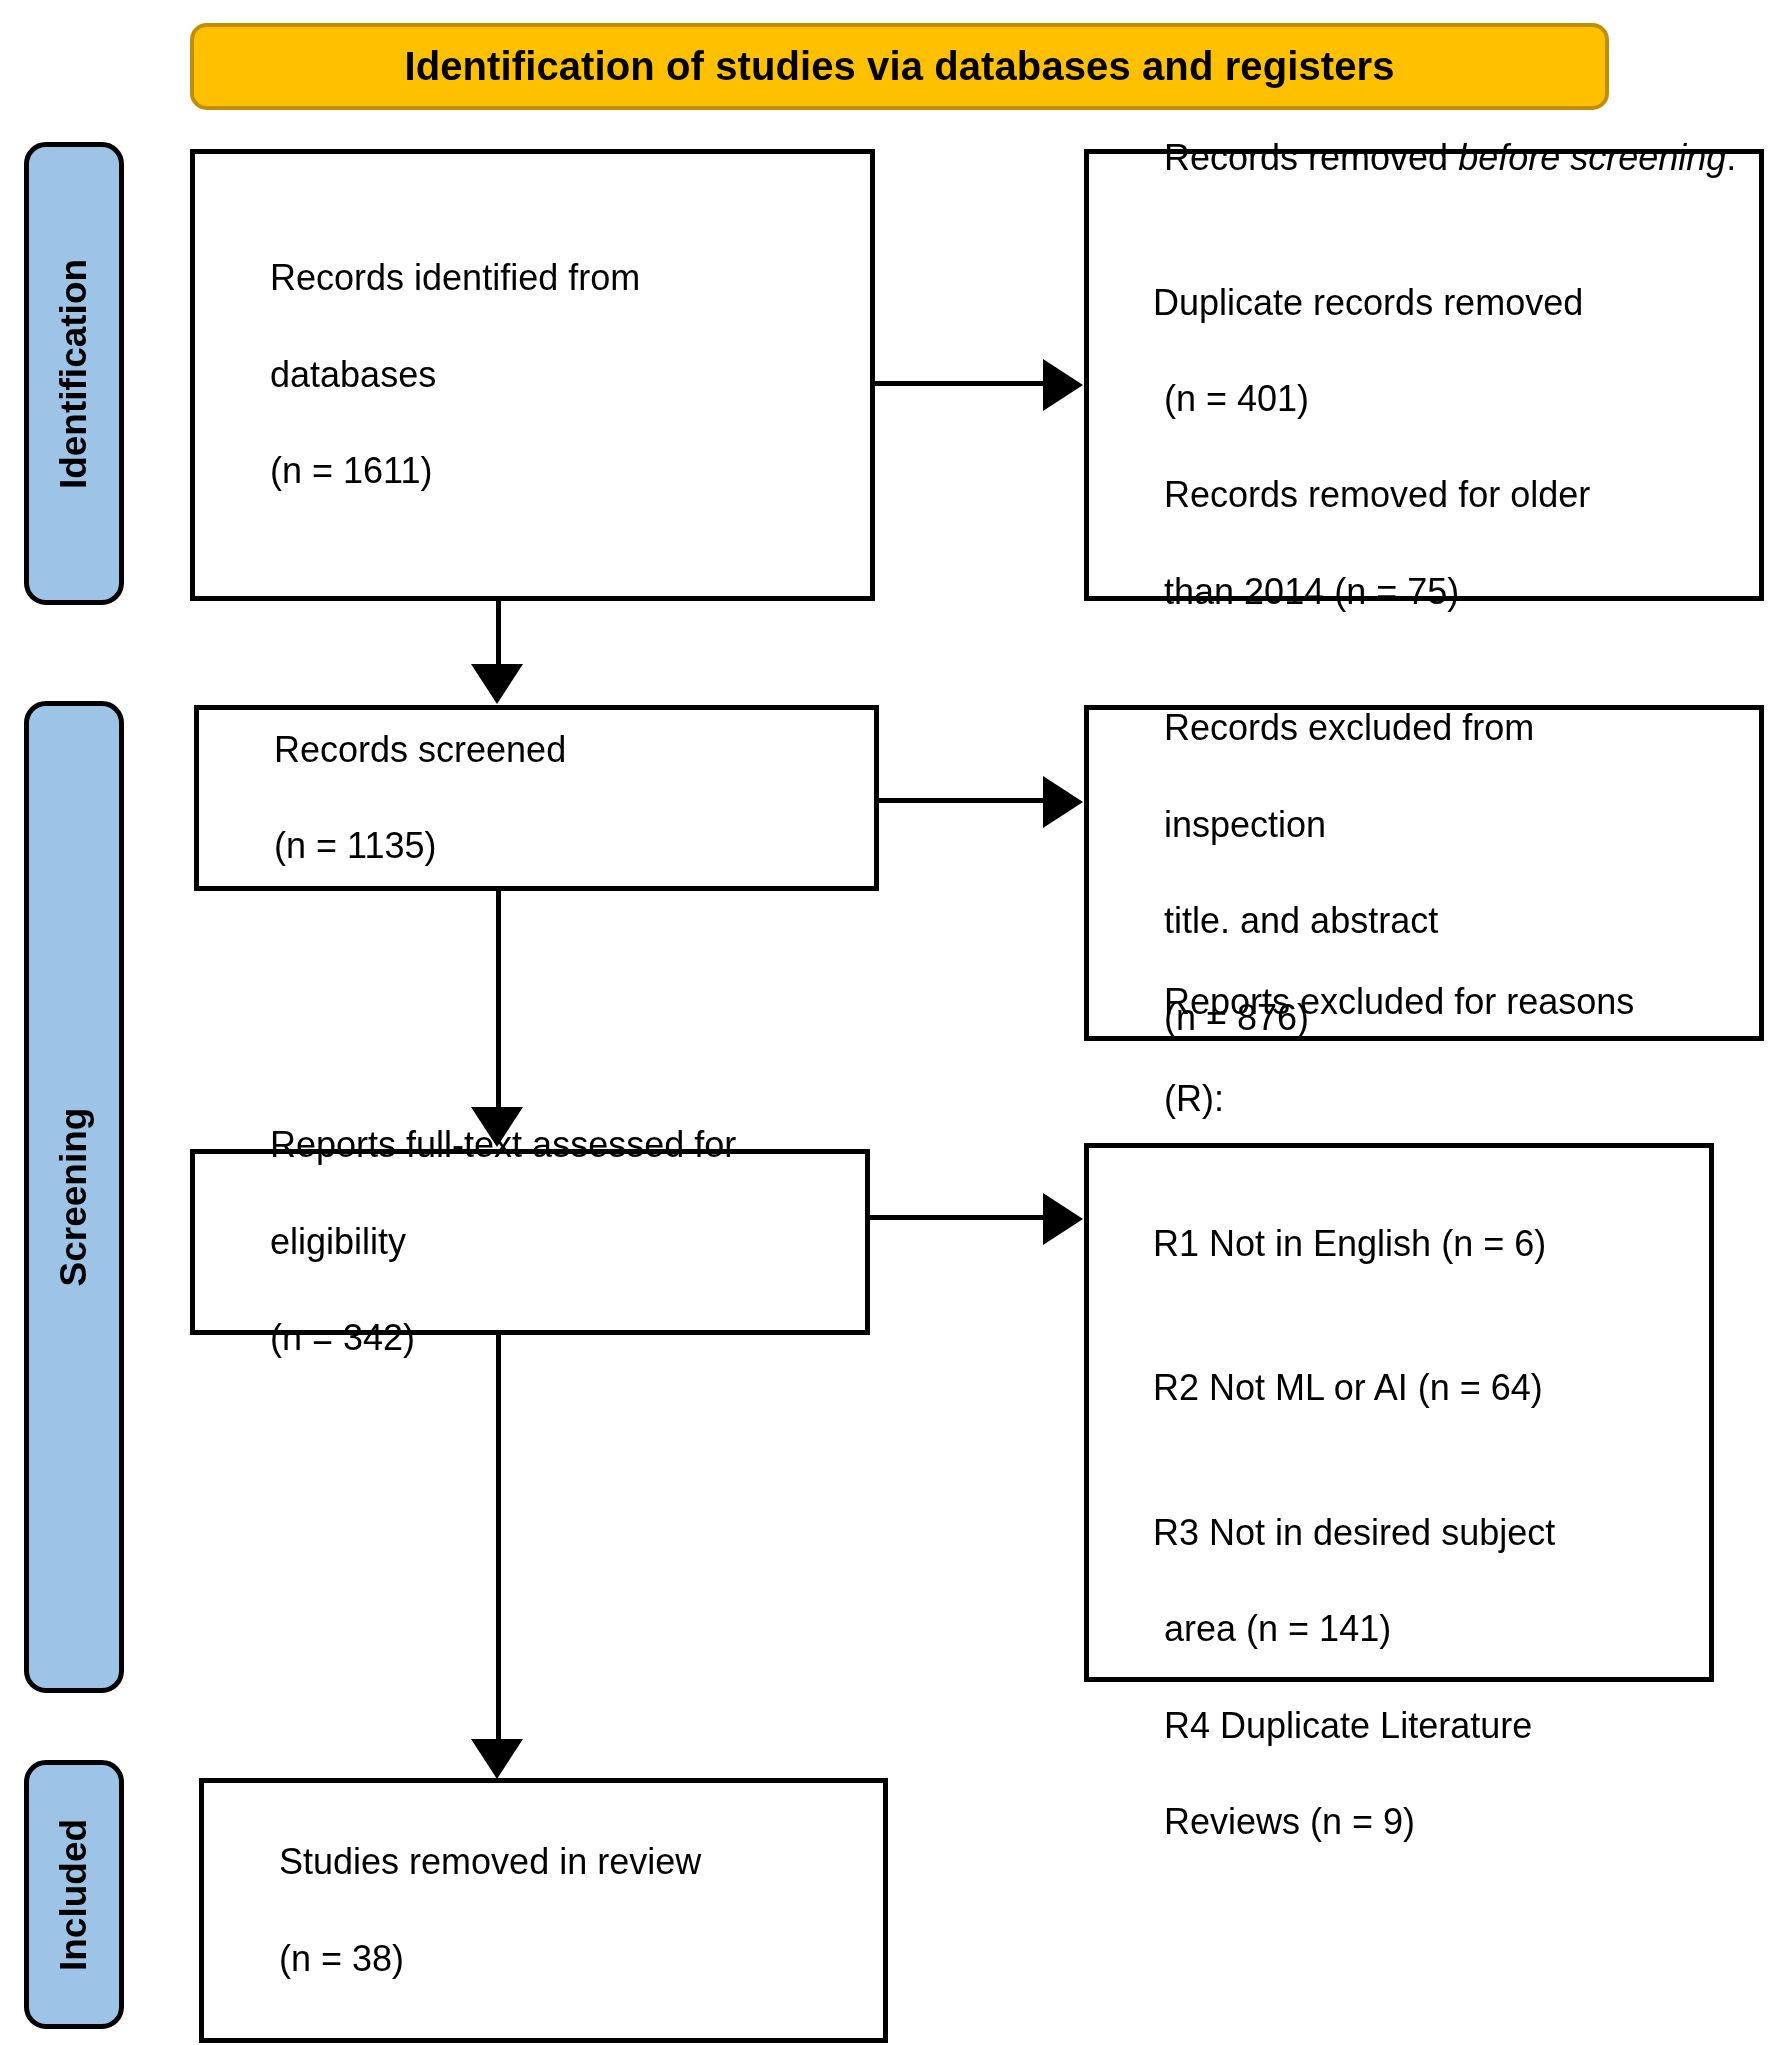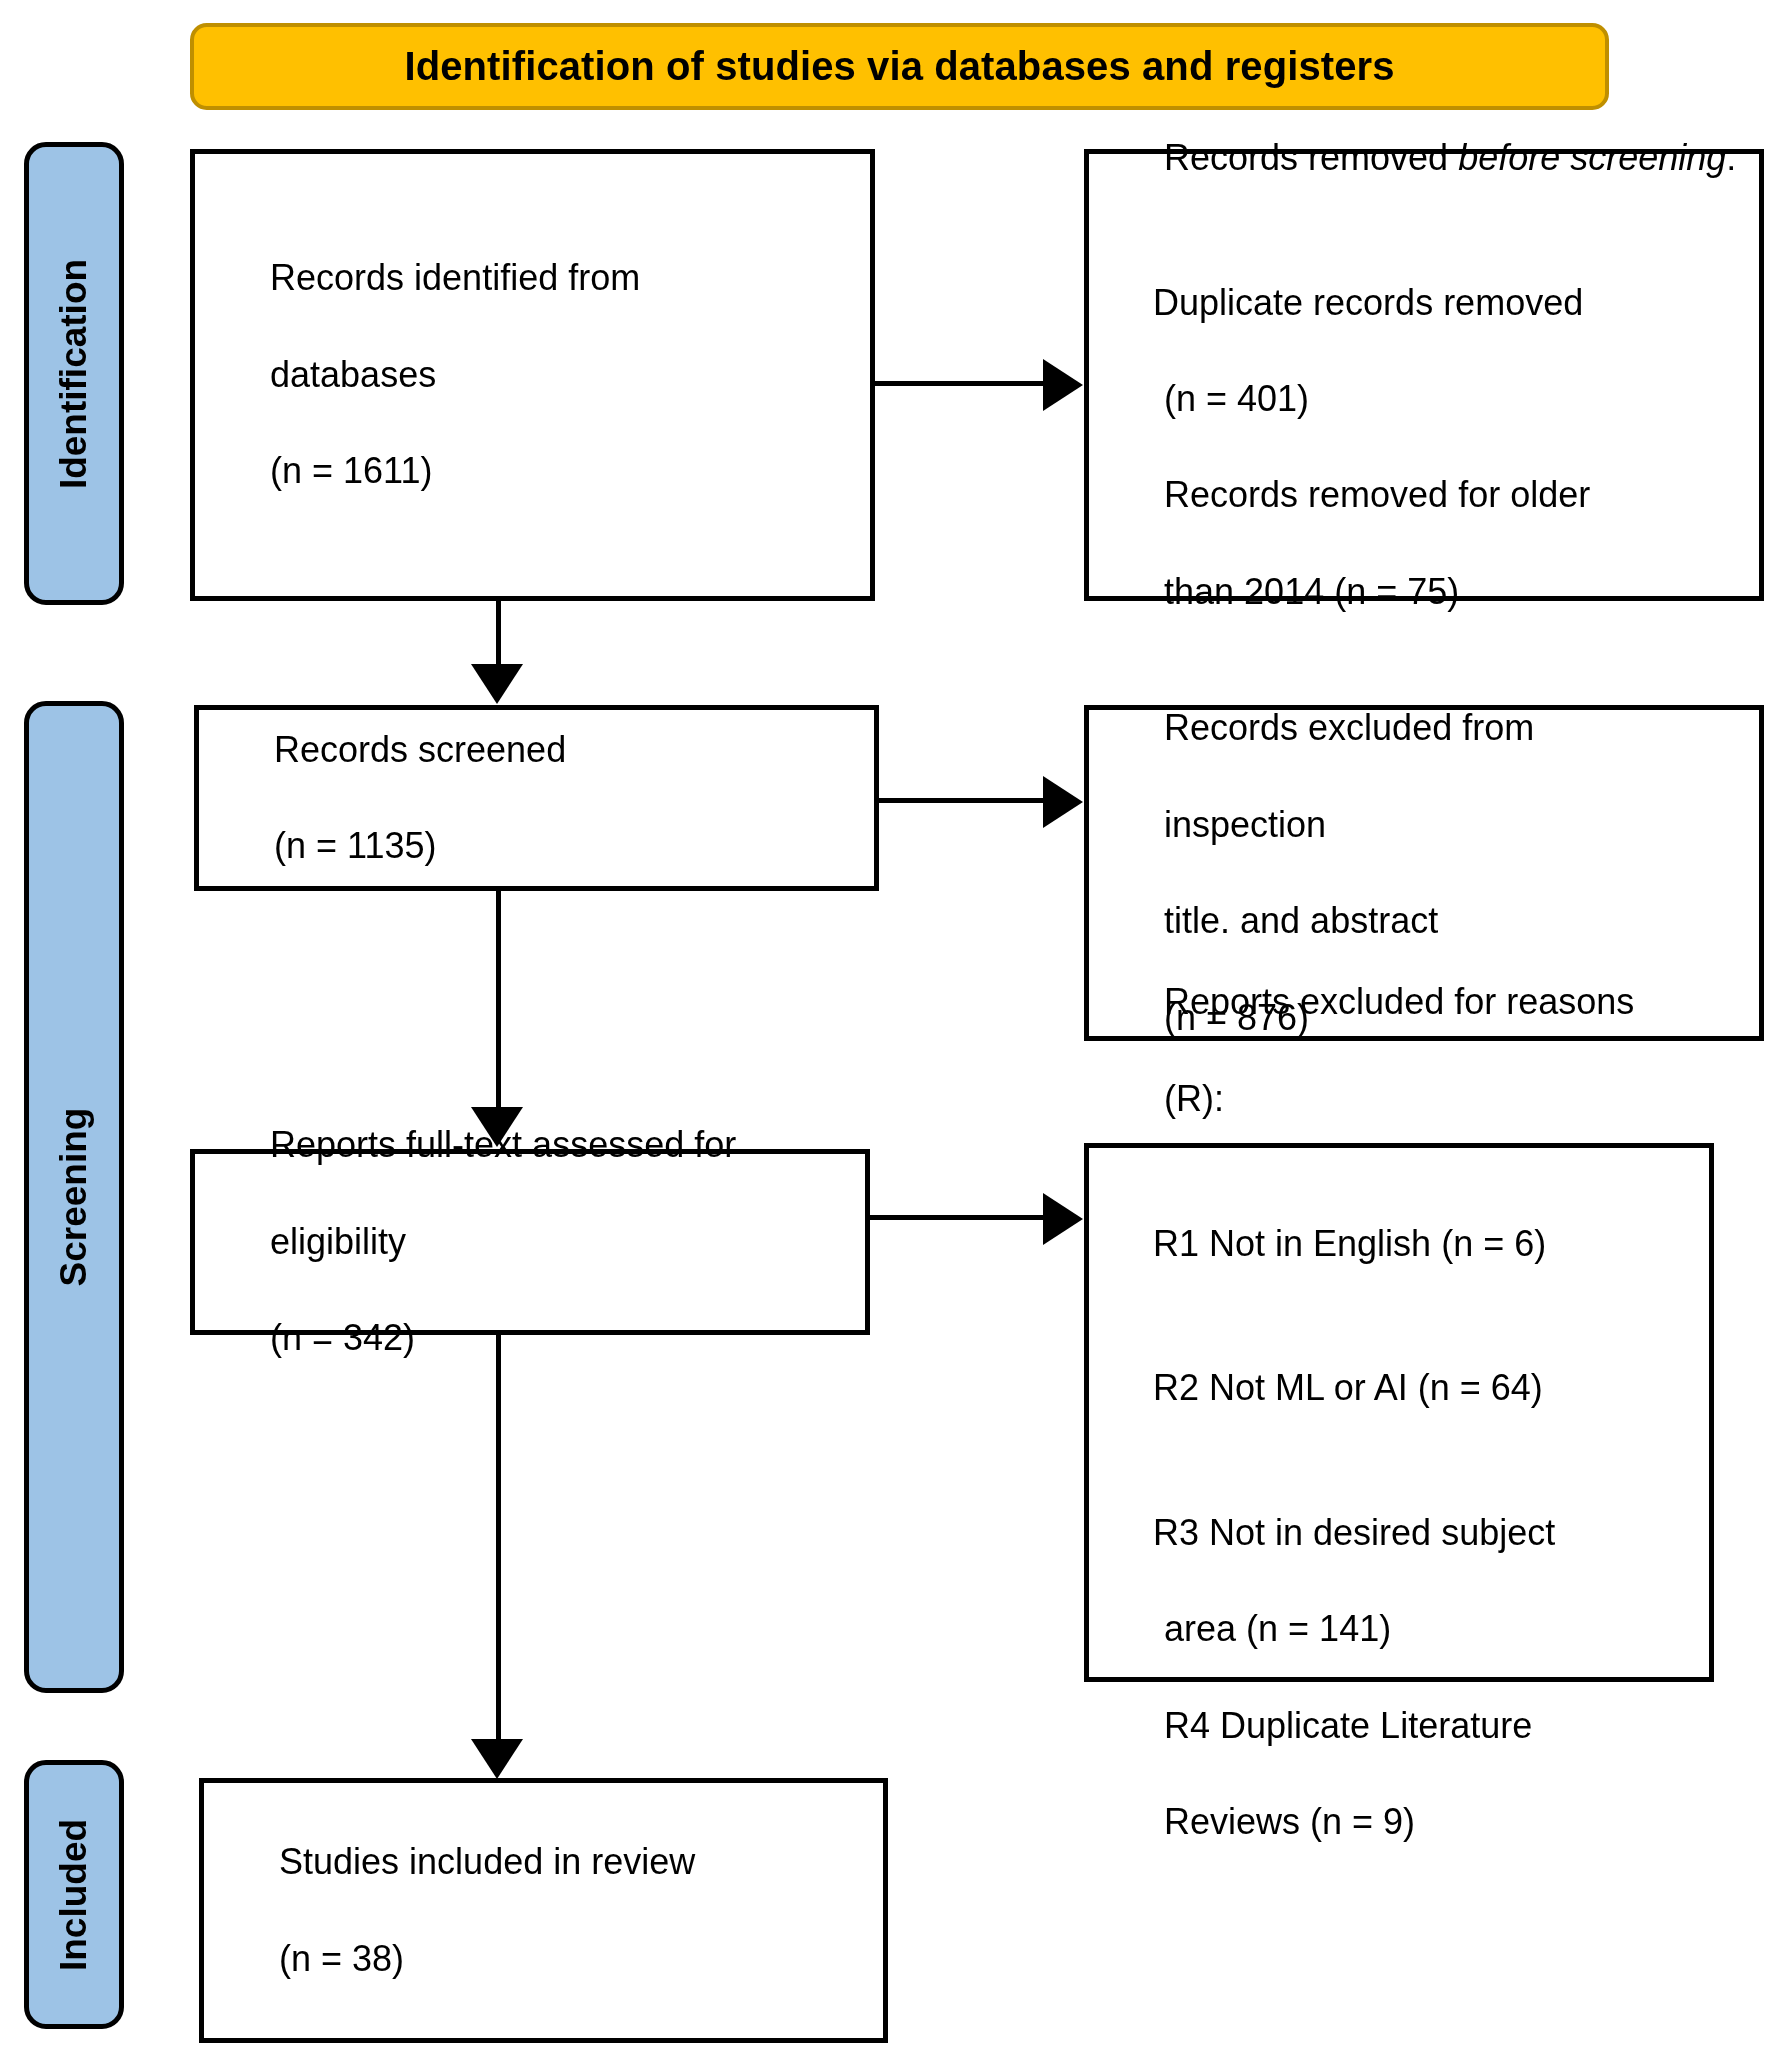--- a/index.html
+++ b/index.html
@@ -205,21 +205,21 @@
       <span class="indent">R2 Not ML or AI (n = 64)</span>
       <span class="indent">R3 Not in desired subject</span>
       <span>area (n = 141)</span><br>
       <span>R4 Duplicate Literature</span><br>
       <span>Reviews (n = 9)</span>
     </div>
   </div>
 
   <div class="box box-included">
     <div class="box-text">
-      <span>Studies included in review</span><br>
+      <span>Studies removed in review</span><br>
       <span>(n = 38)</span>
     </div>
   </div>
 
   <div class="arrow-v-line a1-line"></div>
   <div class="arrow-v-head a1-head"></div>
 
   <div class="arrow-v-line a2-line"></div>
   <div class="arrow-v-head a2-head"></div>
 

